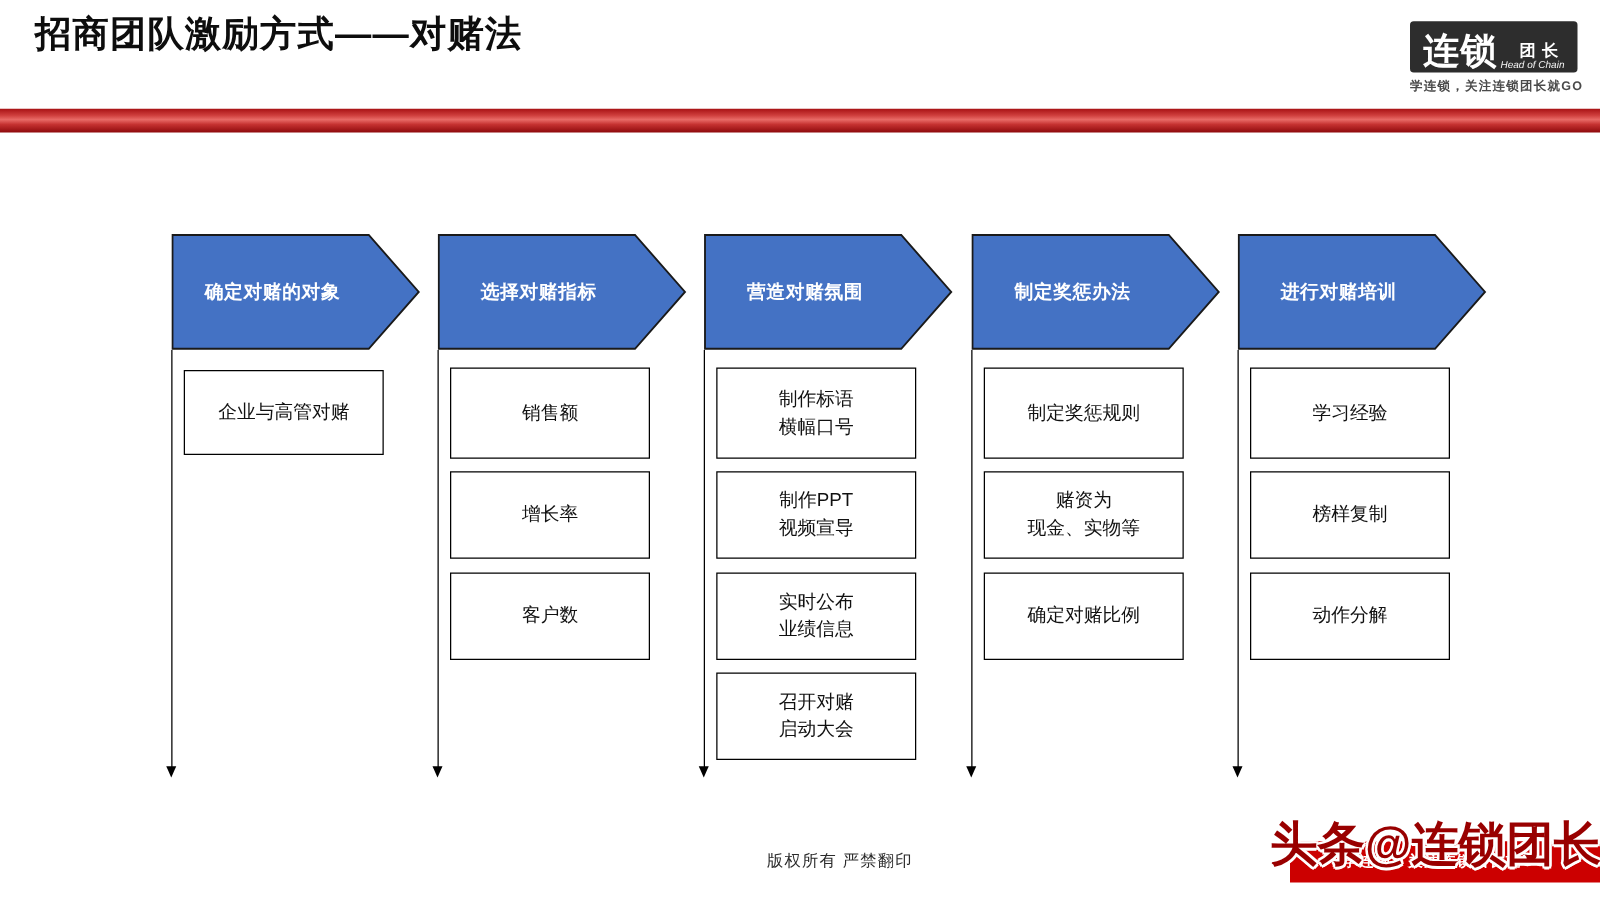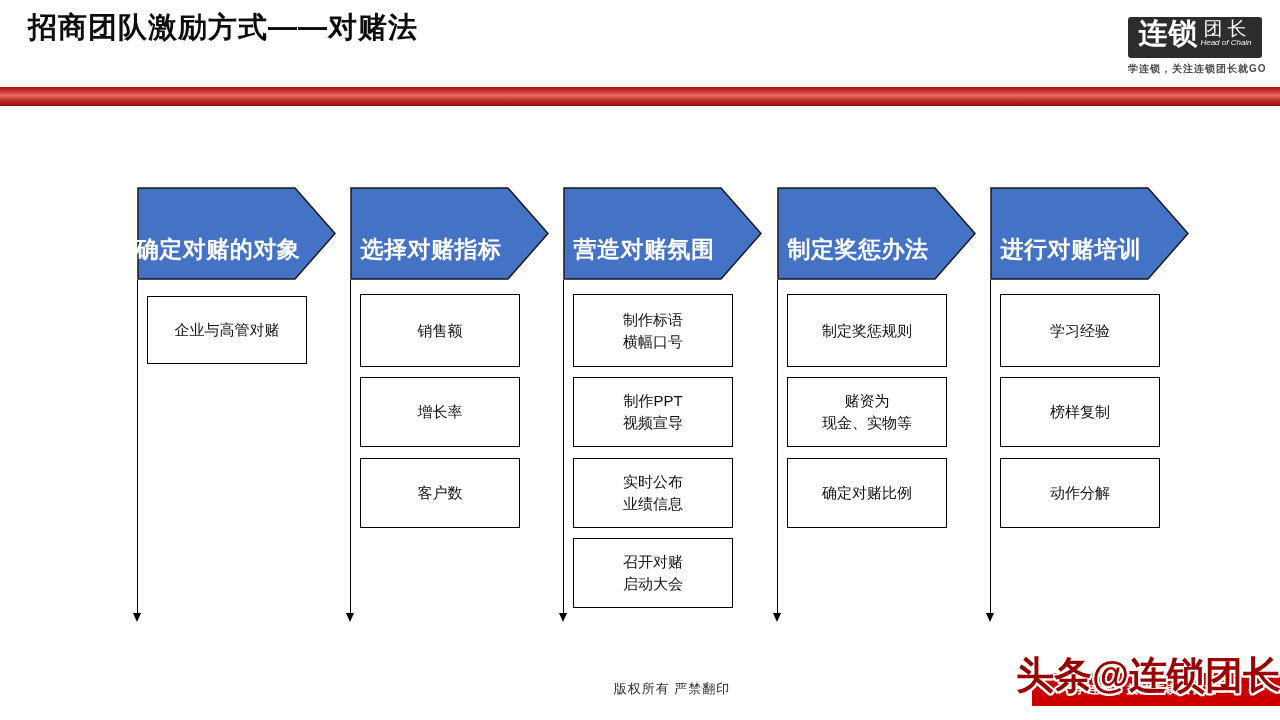--- a/index.html
+++ b/index.html
@@ -18,43 +18,43 @@
     font-size: 29px; font-weight: 900; color: #0d0d0d;
     letter-spacing: 1px;
   }
   .red-bar {
     position: absolute; left: 0; top: 87px; width: 1280px; height: 19px;
     background: linear-gradient(180deg, #a81214 0%, #cf3f3d 28%, #e86a66 46%, #c53231 66%, #8e0a0c 100%);
   }
   .brand { position: absolute; right: 18px; top: 17px; width: 134px; text-align: center; }
   .brand-box {
     background: #2d2d2d; border-radius: 3px;
-    height: 41px; display: flex; align-items: flex-start; justify-content: center;
+    height: 41px; display: flex; align-items: flex-end; justify-content: center;
     padding: 2px 6px; color: #ffffff; position: relative;
   }
   .brand-main { font-size: 29px; font-weight: 900; line-height: 1; letter-spacing: 1px; }
   .brand-right { display: flex; flex-direction: column; align-items: flex-end; margin-left: 2px; }
-  .brand-secondary { font-size: 19px; font-weight: 400; letter-spacing: 5px; line-height: 1.05; }
+  .brand-secondary { font-size: 13px; font-weight: 700; letter-spacing: 5px; line-height: 1.05; }
   .brand-script { font-family: Liberation Sans, sans-serif; font-style: italic; font-size: 8px; line-height: 1; opacity: .95; }
   .brand-tagline { margin-top: 4px; font-size: 10px; font-weight: 700; color: #4a4a4a; letter-spacing: 1px; white-space: nowrap; }
 
   
   .col { position: absolute; top: 187px; width: 206px; height: 440px; }
   .col-1 { left: 137px; }
   .col-2 { left: 350px; }
   .col-3 { left: 563px; }
   .col-4 { left: 777px; }
   .col-5 { left: 990px; }
 
   .stage-arrow { position: absolute; left: 0; top: 0; width: 200px; height: 93px; }
   .stage-arrow svg { display: block; }
   .stage-label {
-    position: absolute; left: 0; top: 16px; width: 162px; height: 93px;
+    position: absolute; left: 0; top: 0; width: 162px; height: 93px;
     display: flex; align-items: center; justify-content: center;
-    color: #ffffff; font-size: 23px; font-weight: 800; letter-spacing: .5px;
+    color: #ffffff; font-size: 15px; font-weight: 800; letter-spacing: .5px;
     white-space: nowrap;
   }
 
   .connector { position: absolute; left: 0; top: 93px; width: 1px; height: 334px; background: #000000; }
   .connector-head {
     position: absolute; left: -4px; top: 426px; width: 0; height: 0;
     border-left: 4.5px solid transparent; border-right: 4.5px solid transparent;
     border-top: 9px solid #000000;
   }
 

